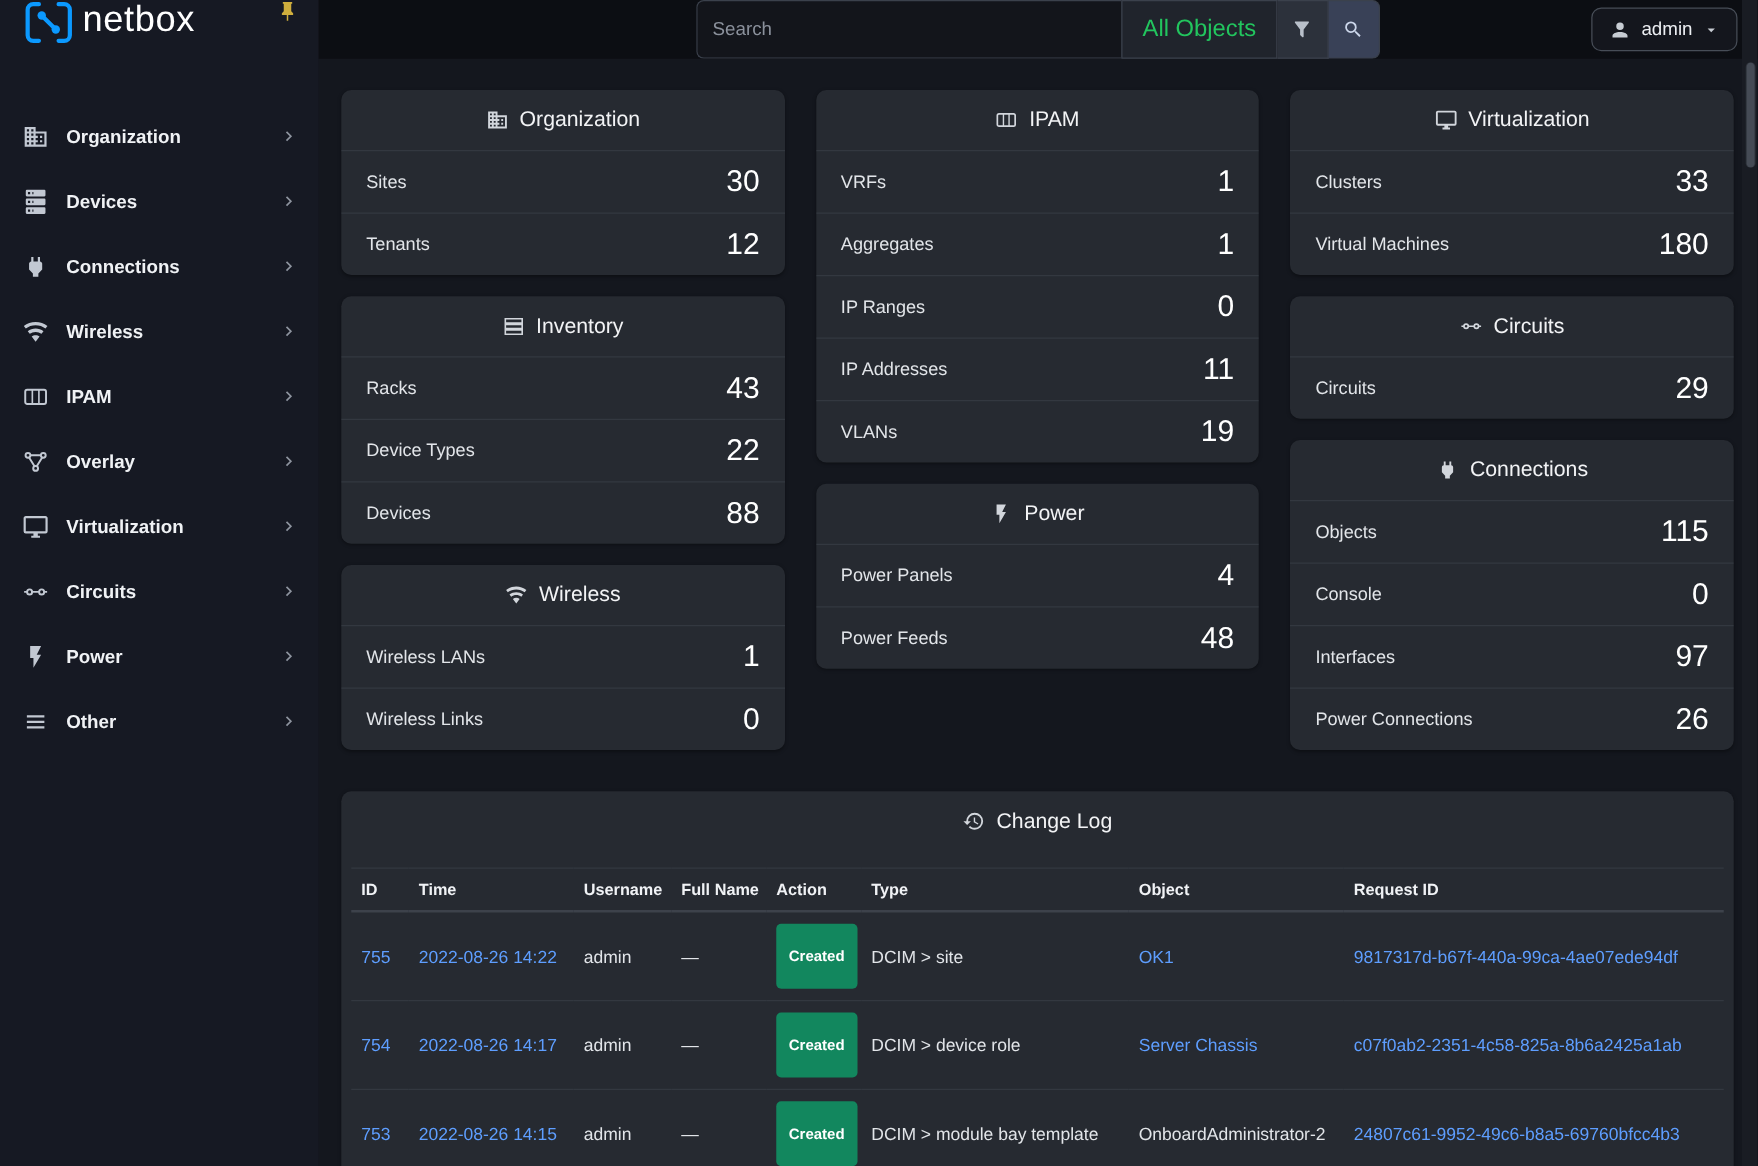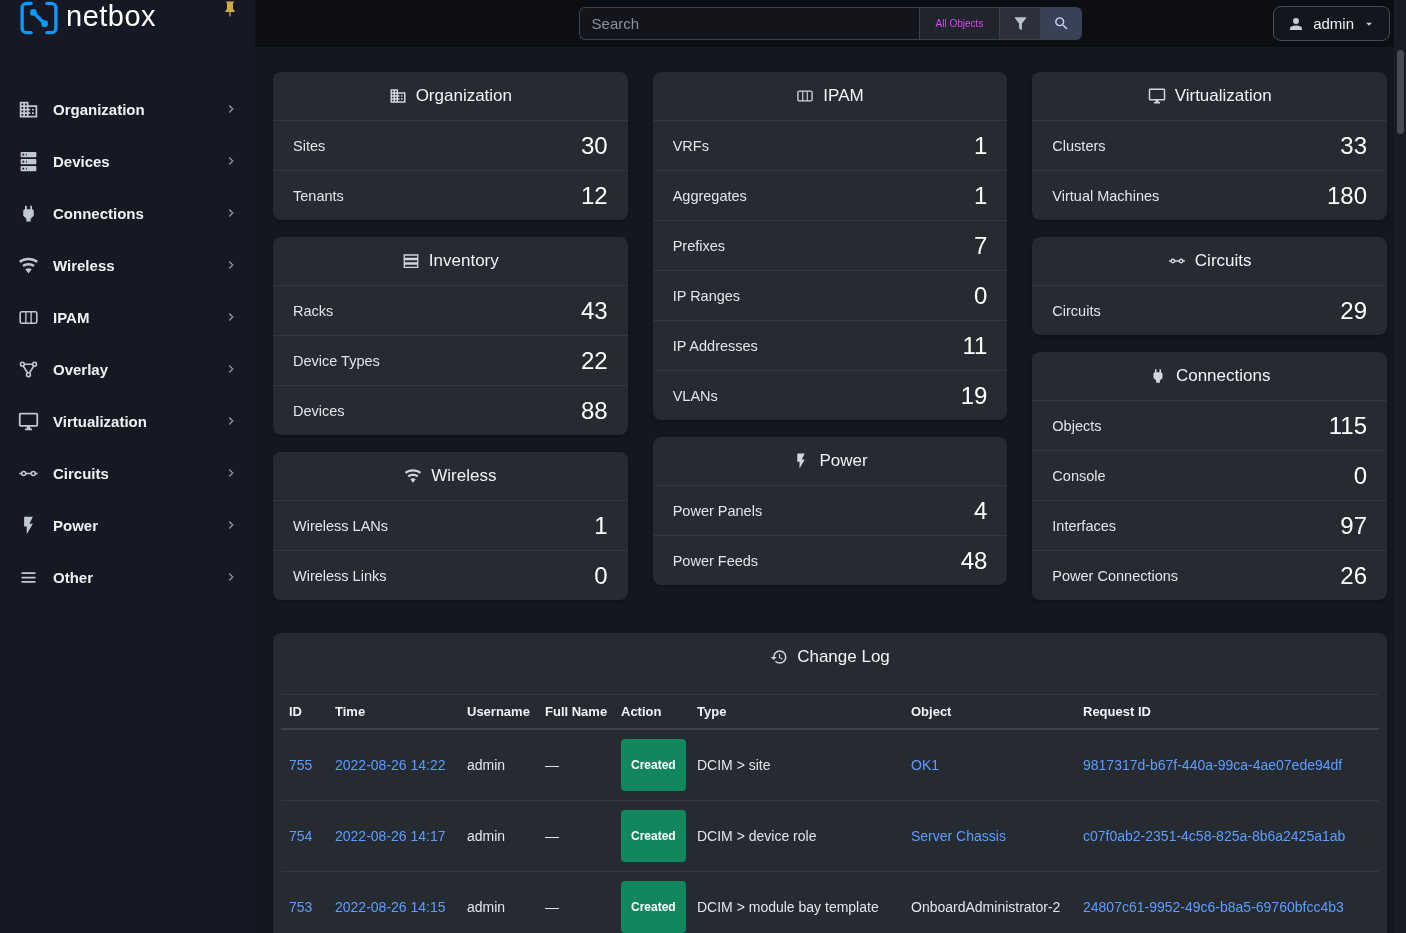--- a/index.html
+++ b/index.html
@@ -21,29 +21,29 @@
   .pin-btn { margin-left:auto; width:18px; height:18px; fill:#cfae3d; cursor:pointer; }
   .nav { padding-top:4px; }
   .nav-item { display:flex; align-items:center; gap:14px; height:52px; padding:0 16px 0 18px; cursor:pointer; }
   .nav-icon { width:21px; height:21px; fill:#c2c8d2; color:#c2c8d2; flex:0 0 auto; }
   .nav-label { font-size:15px; font-weight:600; color:#f0f2f5; }
   .nav-chevron { margin-left:auto; width:16px; height:16px; fill:#8d939e; }
 
   
   .main { flex:1 1 auto; min-width:0; background:#14171e; position:relative; }
   .topbar { position:relative; height:47px; background:#0c0e13; display:flex; align-items:center; justify-content:center; }
-  .search-group { display:flex; align-items:stretch; height:33px;justify-content:center; }
+  .search-group { display:flex; align-items:stretch; height:47px;justify-content:center; }
   .search-input {
     width:340px; background:#13151b; border:1px solid #3b414c; border-right:none;
     border-radius:6px 0 0 6px; color:#e6e8eb; font-size:15px; padding:0 12px; outline:none;
     font-family:"Liberation Sans", sans-serif;
   }
   .search-input::placeholder { color:#8b919c; }
   .obj-btn {
-    background:#20242c; border:1px solid #3b414c; color:#d946ef; font-size:10px;
+    background:#20242c; border:1px solid #3b414c; color:#22c55e; font-size:19px;
     padding:0 16px; cursor:pointer; font-family:"Liberation Sans", sans-serif;
   }
   .icon-btn { width:41px; display:flex; align-items:center; justify-content:center; border:1px solid #3b414c; cursor:pointer; }
   .filter-btn { background:#2c313b; border-left:none; }
   .go-btn { background:#394157; border-left:none; border-radius:0 6px 6px 0; }
   .icon-btn svg { width:17px; height:17px; }
   .filter-btn svg { fill:#b9c0ca; }
   .go-btn svg { fill:#ccd6ea; }
   .user-btn {
     position:absolute; right:16px; top:6px; height:35px; display:flex; align-items:center; gap:8px;
@@ -361,24 +361,20 @@
                 </svg>
               <span class="card-title">IPAM</span>
             </div>
             <div class="stat-row">
               <span class="stat-label">VRFs</span>
               <span class="stat-value">1</span>
             </div>
             <div class="stat-row">
               <span class="stat-label">Aggregates</span>
               <span class="stat-value">1</span>
-            </div>
-            <div class="stat-row">
-              <span class="stat-label">Prefixes</span>
-              <span class="stat-value">7</span>
             </div>
             <div class="stat-row">
               <span class="stat-label">IP Ranges</span>
               <span class="stat-value">0</span>
             </div>
             <div class="stat-row">
               <span class="stat-label">IP Addresses</span>
               <span class="stat-value">11</span>
             </div>
             <div class="stat-row">

